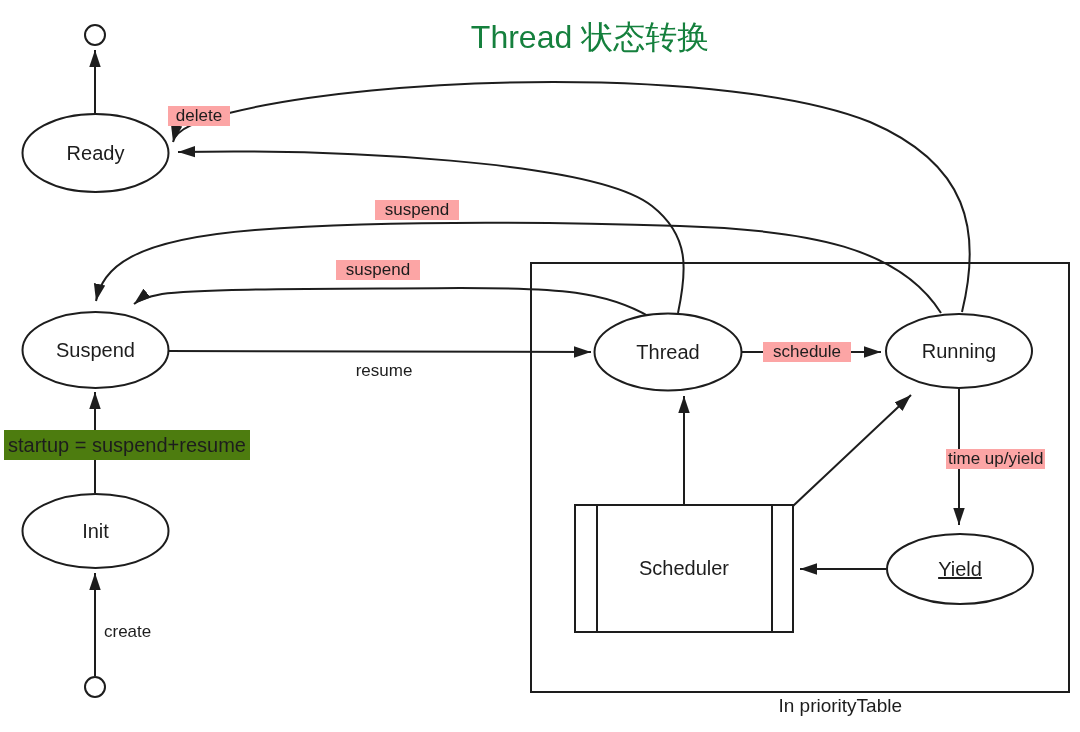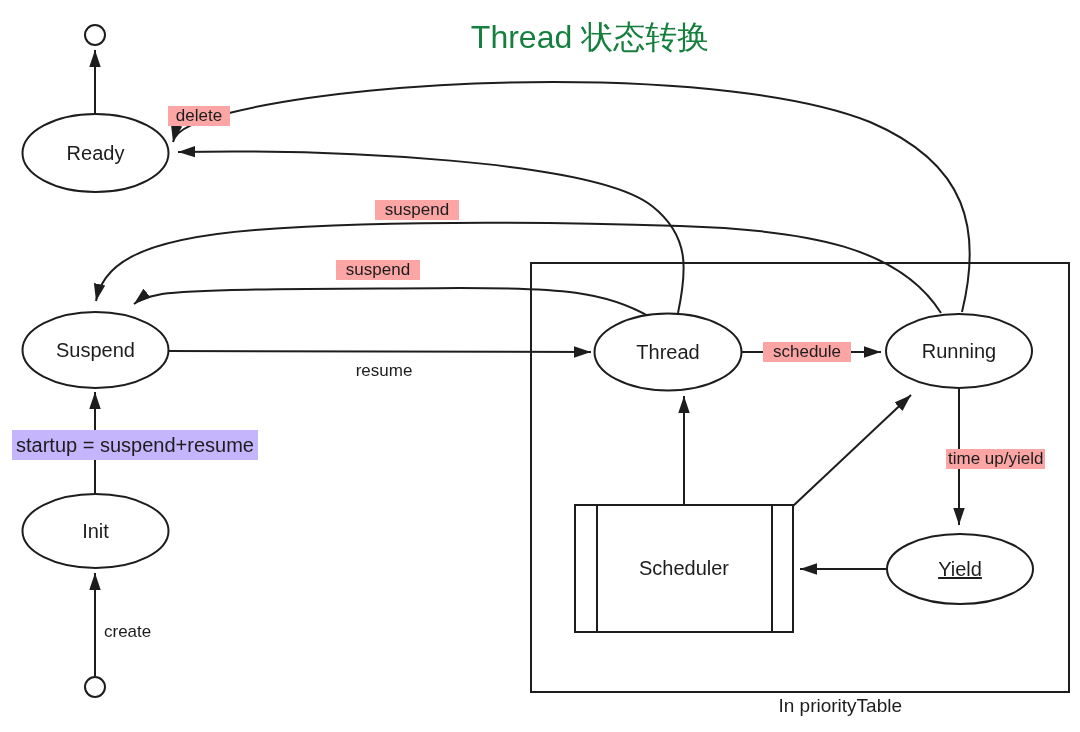--- a/index.html
+++ b/index.html
@@ -95,17 +95,17 @@
   <div class="state-label" style="left:575px;top:505px;width:218px;height:127px;">Scheduler</div>
   <div class="state-label underline" style="left:887px;top:534px;width:146px;height:70px;">Yield</div>
 
   <div class="lbl edge-label bg-white" style="left:168px;top:106px;width:58px;">delete</div>
   <div class="lbl edge-label bg-white" style="left:375px;top:200px;width:80px;">suspend</div>
   <div class="lbl edge-label bg-white" style="left:336px;top:260px;width:80px;">suspend</div>
   <div class="lbl edge-label" style="left:344px;top:361px;width:80px;">resume</div>
   <div class="lbl edge-label bg-white" style="left:763px;top:342px;width:84px;">schedule</div>
   <div class="lbl edge-label bg-white" style="left:946px;top:449px;">time up/yield</div>
   <div class="lbl edge-label" style="left:104px;top:599px;margin-top:23px;">create</div>
-  <div class="lbl startup-label" style="left:12px;top:430px;background:#c4b5fd;">startup = suspend+resume</div>
+  <div class="lbl startup-label" style="left:4px;top:430px;background:#4d7c0f;">startup = suspend+resume</div>
 
   <div class="lbl container-label" style="left:702px;top:695px;width:200px;text-align:right;">In priorityTable</div>
 
 </div>
 
 </body></html>

